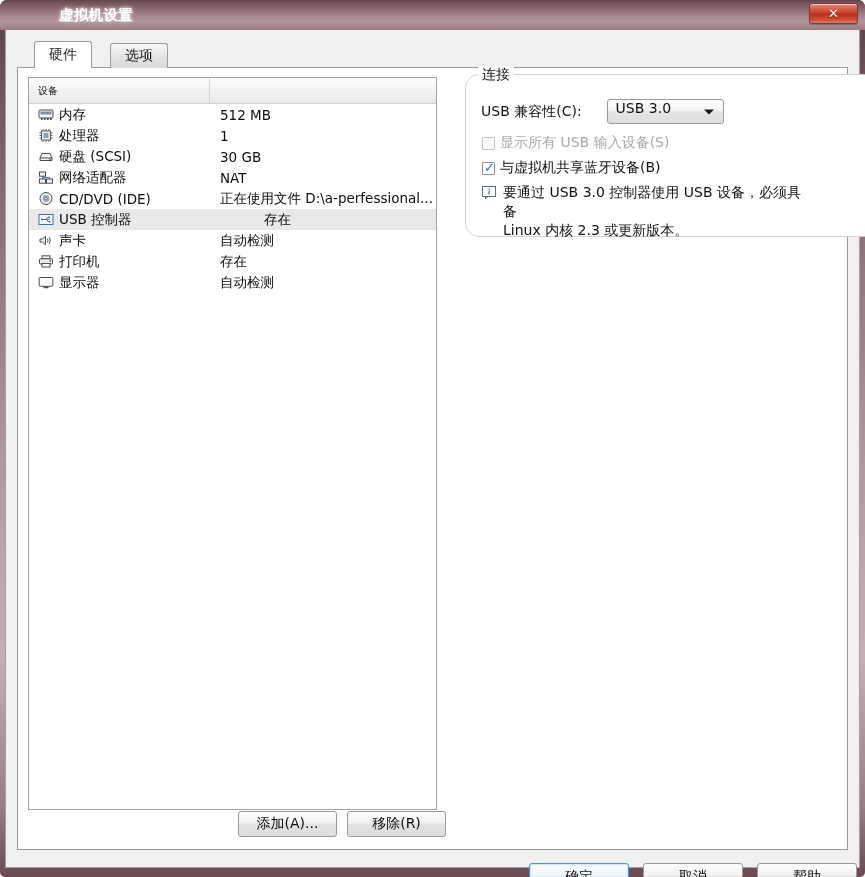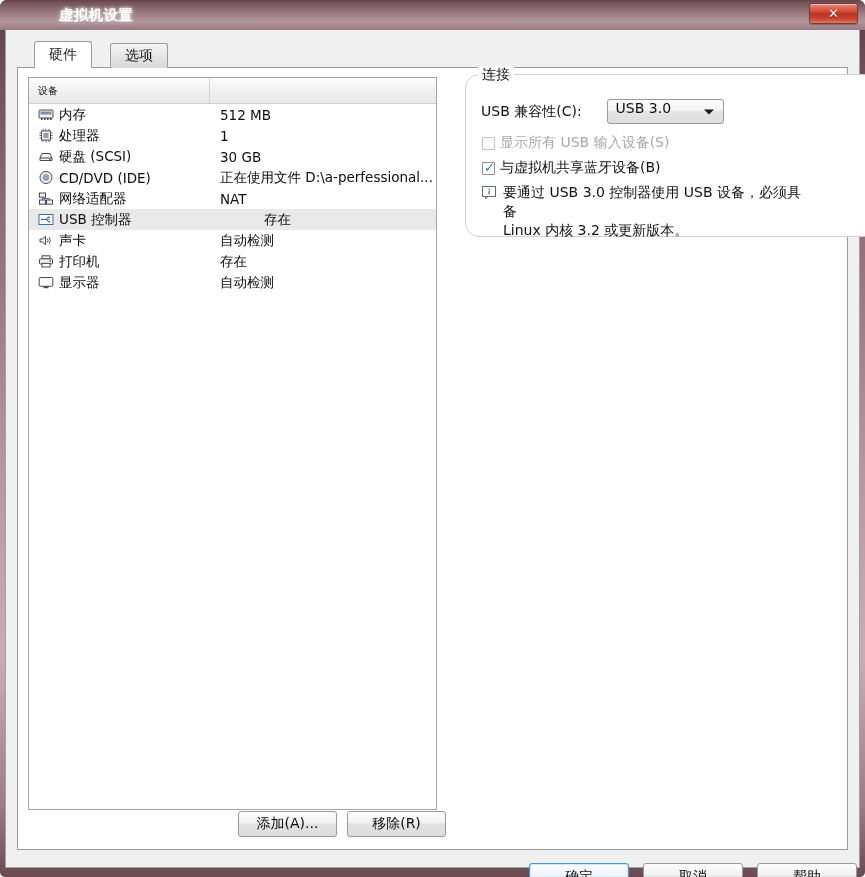--- a/index.html
+++ b/index.html
@@ -415,43 +415,43 @@
             </span>
             <span>硬盘 (SCSI)</span>
           </div>
           <div class="cell-summary">30 GB</div>
         </div>
 
         <div class="row">
           <div class="cell-device">
             <span class="dev-icon">
               <svg width="16" height="15" viewBox="0 0 16 15">
-                <circle cx="8" cy="7.5" r="6" fill="#eef1f4" stroke="#4a4a4a" stroke-width="1"></circle>
-                <circle cx="8" cy="7.5" r="3.4" fill="#9aa9bb"></circle>
-                <circle cx="8" cy="7.5" r="1.2" fill="#ffffff" stroke="#4a4a4a" stroke-width="0.6"></circle>
-              </svg>
-            </span>
-            <span>CD/DVD (IDE)</span>
-          </div>
-          <div class="cell-summary">正在使用文件 D:\a-perfessional...</div>
-        </div>
-
-        <div class="row">
-          <div class="cell-device">
-            <span class="dev-icon">
-              <svg width="16" height="15" viewBox="0 0 16 15">
                 <rect x="1.5" y="2" width="6" height="4.2" fill="#f2f2f2" stroke="#4a4a4a" stroke-width="1"></rect>
                 <rect x="8.5" y="9" width="6" height="4.2" fill="#f2f2f2" stroke="#4a4a4a" stroke-width="1"></rect>
                 <rect x="1.5" y="9" width="6" height="4.2" fill="#f2f2f2" stroke="#4a4a4a" stroke-width="1"></rect>
                 <path d="M4.5 6.2 V7.6 M4.5 7.6 H11.5 V9 M4.5 7.6 V9" stroke="#3a6ea5" stroke-width="1" fill="none"></path>
               </svg>
             </span>
             <span>网络适配器</span>
           </div>
           <div class="cell-summary">NAT</div>
+        </div>
+
+        <div class="row">
+          <div class="cell-device">
+            <span class="dev-icon">
+              <svg width="16" height="15" viewBox="0 0 16 15">
+                <circle cx="8" cy="7.5" r="6" fill="#eef1f4" stroke="#4a4a4a" stroke-width="1"></circle>
+                <circle cx="8" cy="7.5" r="3.4" fill="#9aa9bb"></circle>
+                <circle cx="8" cy="7.5" r="1.2" fill="#ffffff" stroke="#4a4a4a" stroke-width="0.6"></circle>
+              </svg>
+            </span>
+            <span>CD/DVD (IDE)</span>
+          </div>
+          <div class="cell-summary">正在使用文件 D:\a-perfessional...</div>
         </div>
 
         <div class="row selected">
           <div class="cell-device">
             <span class="dev-icon">
               <svg width="16" height="15" viewBox="0 0 16 15">
                 <rect x="1" y="2.5" width="14" height="10" fill="#ffffff" stroke="#3a6ea5" stroke-width="1"></rect>
                 <path d="M4.5 7.5 H11" stroke="#3a6ea5" stroke-width="1"></path>
                 <circle cx="4" cy="7.5" r="1" fill="#3a6ea5"></circle>
                 <path d="M8 7.5 L9.5 5.3 M9.5 5.3 L11 5.3" stroke="#3a6ea5" stroke-width="1" fill="none"></path>
@@ -543,21 +543,21 @@
       <div class="note">
         <span class="note-icon">
           <svg width="14" height="14" viewBox="0 0 14 14">
             <rect x="0.5" y="0.5" width="13" height="10" fill="#ffffff" stroke="#5e6b7a" stroke-width="1"></rect>
             <path d="M3.5 10.5 L3.5 13 L6 10.5 Z" fill="#ffffff" stroke="#5e6b7a" stroke-width="1" stroke-linejoin="round"></path>
             <rect x="6.4" y="2.6" width="1.3" height="1.3" fill="#5e6b7a"></rect>
             <rect x="6.4" y="4.8" width="1.3" height="3.6" fill="#5e6b7a"></rect>
           </svg>
         </span>
         <span class="note-text">要通过 USB 3.0 控制器使用 USB 设备，必须具备
-Linux 内核 3.2 或更新版本。</span>
+Linux 内核 2.3 或更新版本。</span>
       </div>
     </div>
 
     <div class="btn btn-ok">
       <span>确定</span>
     </div>
     <div class="btn btn-cancel">
       <span>取消</span>
     </div>
     <div class="btn btn-help">

